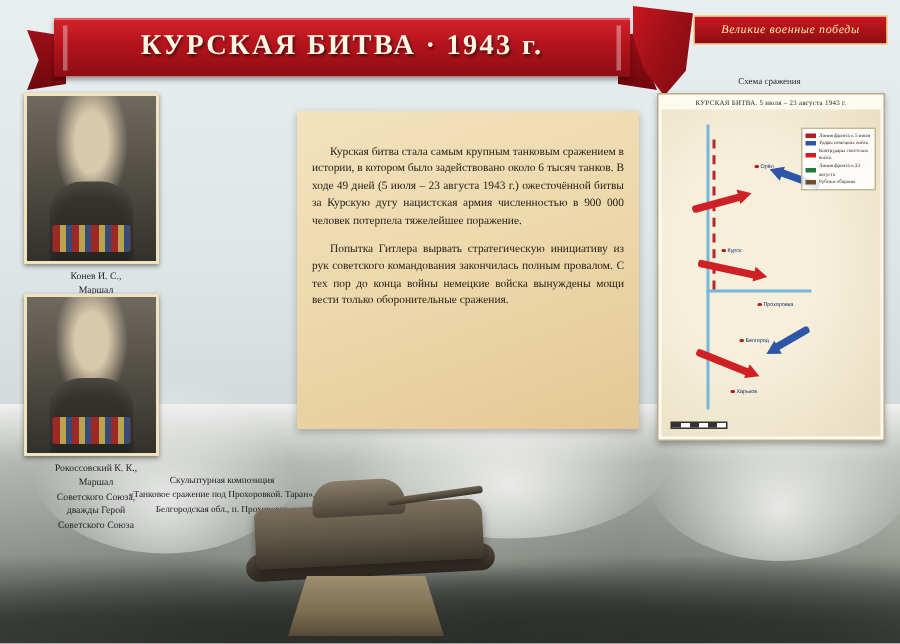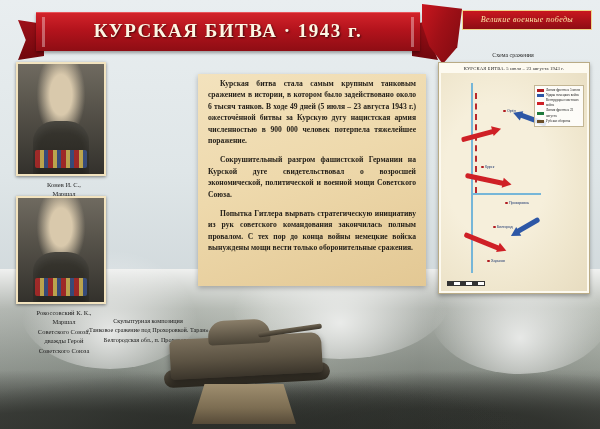--- a/index.html
+++ b/index.html
@@ -267,23 +267,22 @@
 
   
   .parchment {
     position: absolute;
     left: 198px;
     top: 74px;
     width: 228px;
     height: 212px;
     background: linear-gradient(160deg, #f3e2bd 0%, #eed9ac 45%, #e3c894 100%);
     box-shadow: 0 2px 5px rgba(0,0,0,0.25);
-    padding: 4px 10px;
+    padding: 21px 10px;
     box-sizing: border-box;
-    font-weight: bold;
   }
   .parchment p {
     margin: 0 0 8px 0;
     font-size: 7.6px;
     line-height: 1.5;
     color: #25211a;
     text-align: justify;
     text-indent: 12px;
     font-family: "Liberation Serif", serif;
   }
@@ -436,21 +435,20 @@
       <div>Рокоссовский К. К.,</div>
       <div>Маршал</div>
       <div>Советского Союза,</div>
       <div>дважды Герой</div>
       <div>Советского Союза</div>
     </div>
   </div>
 
   <div class="parchment">
     <p>Курская битва стала самым крупным танковым сражением в истории, в котором было задействовано около 6 тысяч танков. В ходе 49 дней (5 июля – 23 августа 1943 г.) ожесточённой битвы за Курскую дугу нацистская армия численностью в 900 000 человек потерпела тяжелейшее поражение.</p>
-    <p>Сокрушительный разгром фашистской Германии на Курской дуге свидетельствовал о возросшей экономической, политической и военной мощи Советского Союза.</p>
     <p>Попытка Гитлера вырвать стратегическую инициативу из рук советского командования закончилась полным провалом. С тех пор до конца войны немецкие войска вынуждены мощи вести только оборонительные сражения.</p>
   </div>
 
   <div class="map-caption">Схема сражения</div>
   <div class="map-panel">
     <div class="map-title">КУРСКАЯ БИТВА. 5 июля – 23 августа 1943 г.</div>
     <div class="map-canvas">
       <div class="map-river" style="left:30px; top:10px; width:2px; height:190px;"></div>
       <div class="map-river" style="left:30px; top:120px; width:70px; height:2px;"></div>
       <div class="map-front" style="left:34px; top:20px;"></div>

